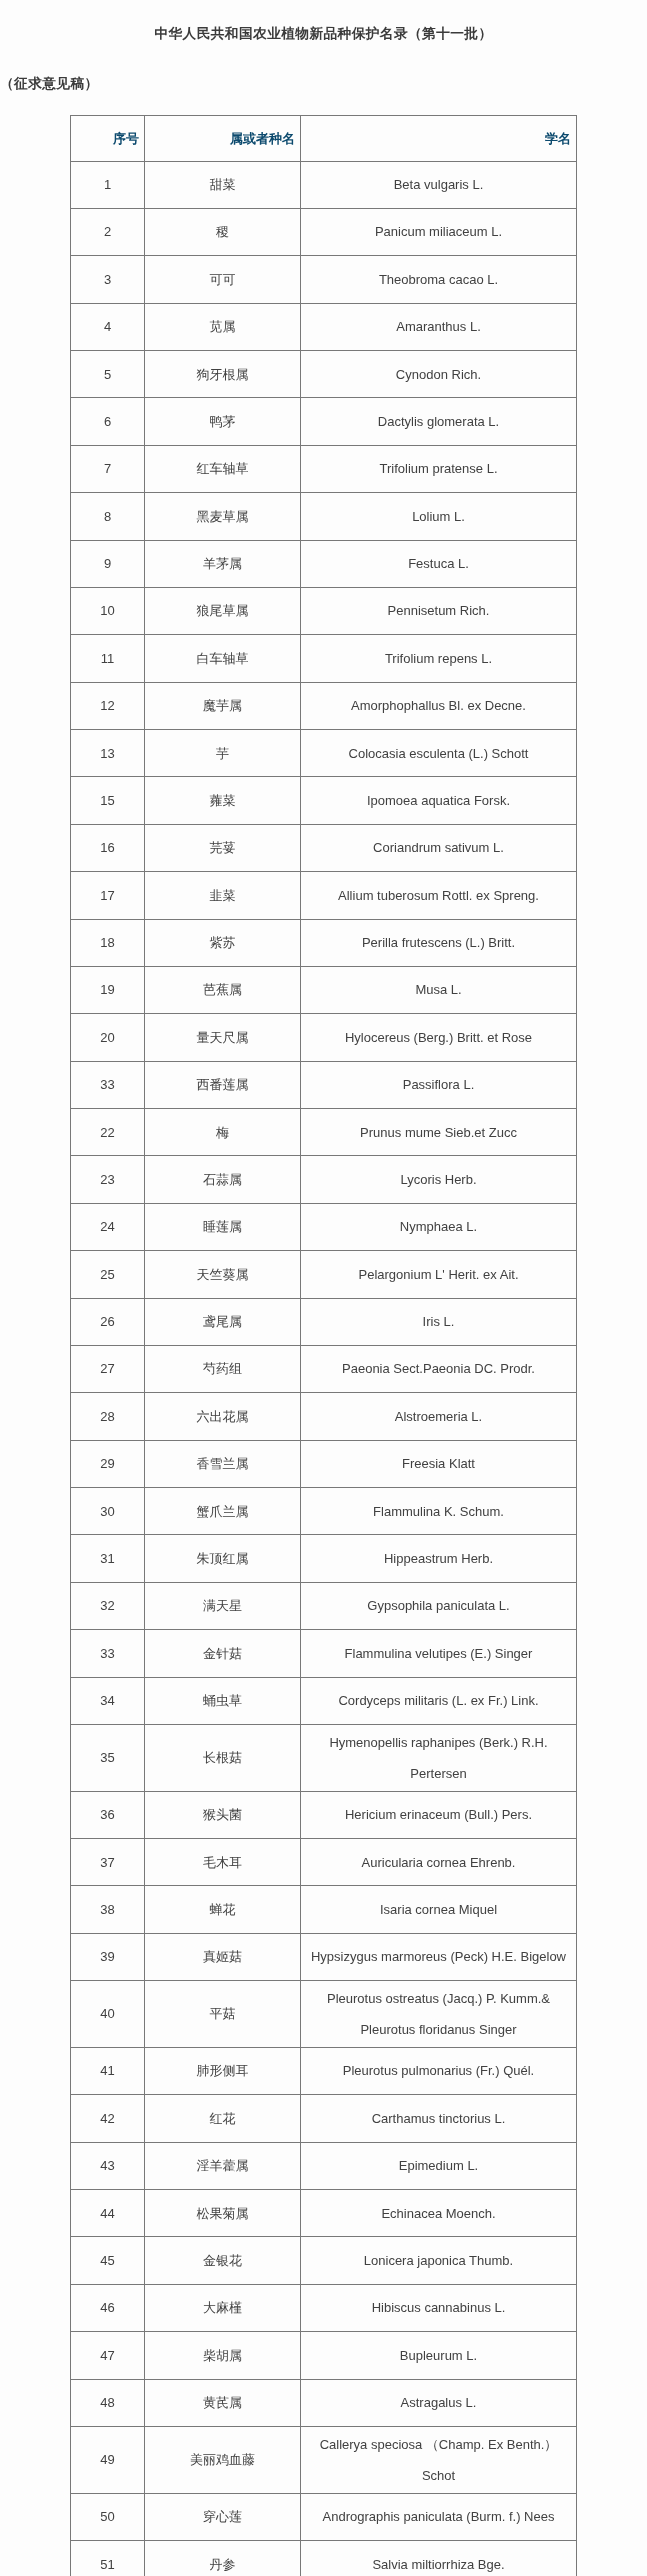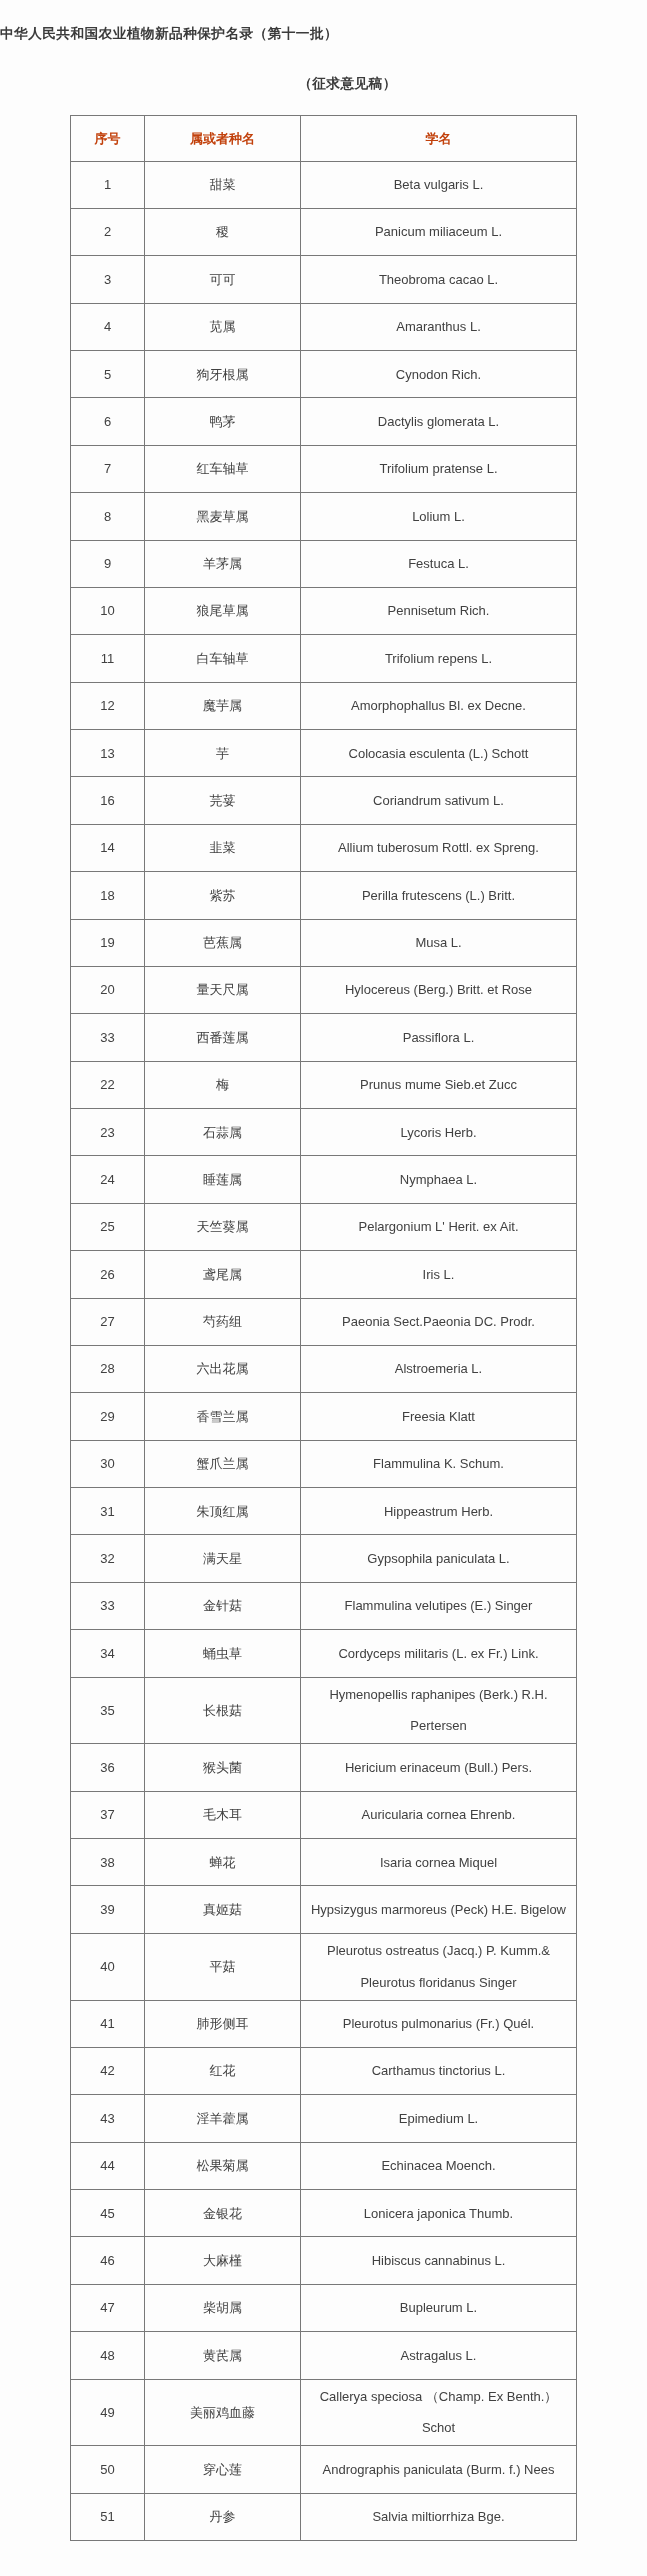--- a/index.html
+++ b/index.html
@@ -12,36 +12,35 @@
     min-height: 2576px;
     font-family: "Liberation Sans", sans-serif;
     color: #3e3e3e;
     -webkit-font-smoothing: antialiased;
   }
   .page {
     padding-top: 26px;
     padding-bottom: 12px;
   }
   .doc-title {
-    text-align: left;
+    text-align: center;
     font-size: 13.7px;
     font-weight: bold;
     color: #3b3b3b;
     letter-spacing: 0.4px;
     line-height: 1.1;
   }
   .doc-subtitle {
-    text-align: center;
+    text-align: left;
     font-size: 13.7px;
     font-weight: bold;
     color: #3b3b3b;
     letter-spacing: 0.4px;
     margin-top: 35px;
     line-height: 1.1;
-    padding-left: 48px;
   }
   table.species-table {
     border-collapse: collapse;
     table-layout: fixed;
     width: 506px;
     margin: 24px auto 0 auto;
     background: #fdfdfd;
   }
   .species-table th,
   .species-table td {
@@ -50,21 +49,22 @@
     vertical-align: middle;
     font-size: 13px;
     line-height: 2.4;
     padding: 1.7px 5.1px;
     word-wrap: break-word;
     overflow-wrap: break-word;
   }
   .species-table th {
     font-weight: bold;
     height: 41px;
-    color: #c2410c;
+    color: #0c4a6e;
+    text-align: right;
   }
   .species-table td {
     height: 43px;
     color: #414141;
   }
   .col-no  { width: 74px;  }
   .col-name{ width: 156px; }
   .col-sci { width: 276px; }
 </style>
 </head>
@@ -162,29 +162,34 @@
     <td>Amorphophallus Bl. ex Decne.</td>
   </tr>
 
   <tr>
     <td>13</td>
     <td>芋</td>
     <td>Colocasia esculenta (L.) Schott</td>
   </tr>
 
 
+  <tr>
+    <td>15</td>
+    <td>蕹菜</td>
+    <td>Ipomoea aquatica Forsk.</td>
+  </tr>
 
   <tr>
     <td>16</td>
     <td>芫荽</td>
     <td>Coriandrum sativum L.</td>
   </tr>
 
   <tr>
-    <td>14</td>
+    <td>17</td>
     <td>韭菜</td>
     <td>Allium tuberosum Rottl. ex Spreng.</td>
   </tr>
 
   <tr>
     <td>18</td>
     <td>紫苏</td>
     <td>Perilla frutescens (L.) Britt.</td>
   </tr>
 

